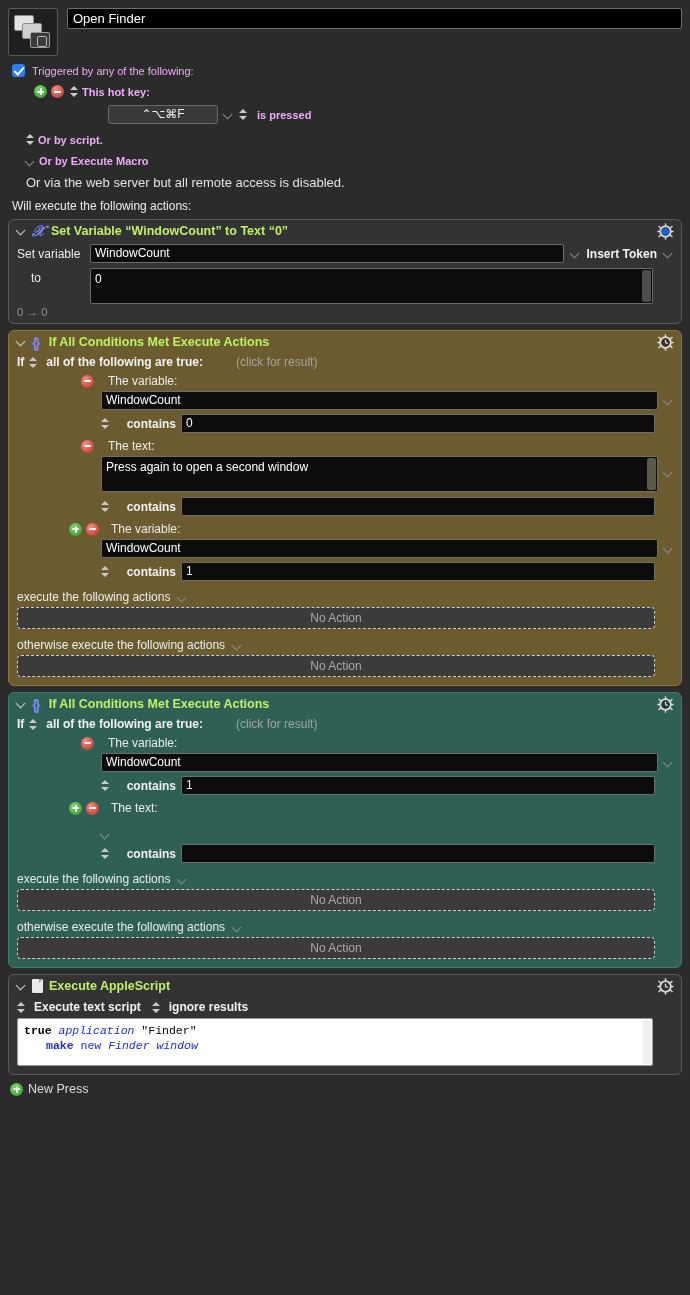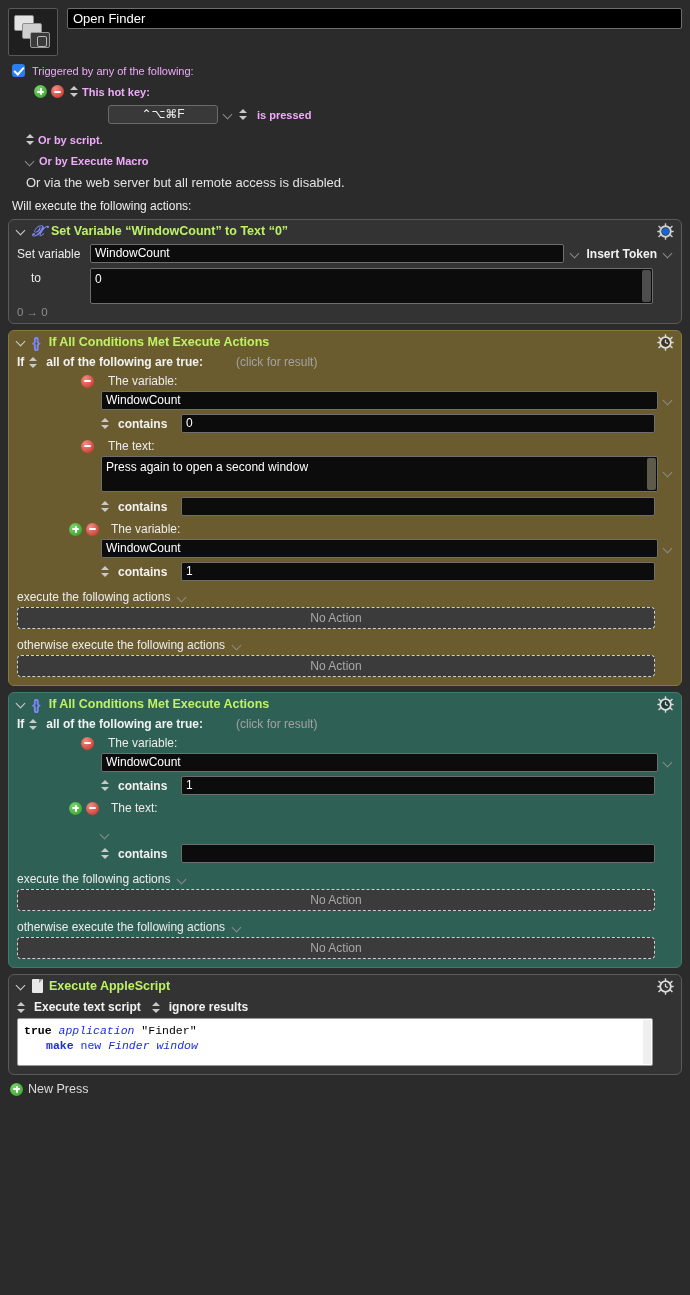--- a/index.html
+++ b/index.html
@@ -121,21 +121,21 @@
     position: relative;
   }
   .ic-doc::after {
     content:""; position:absolute; right:0; top:0; border-left:4px solid #9a9a9a;
     border-bottom:4px solid transparent;
   }
 
   
   .arow { display: flex; align-items: center; padding: 0 8px; gap: 7px; }
   .atext { font-size: 12px; color: #ececec; }
-  .atext-b { font-size: 12px; font-weight: bold; color: #f2f2f2; }
+  .atext-b { font-size: 12px; font-weight: bold; color: #f2f2f2; text-align: right; }
   .dim { color: #a3a3a3; }
 
   .fld {
     background: #0c0c0c; border: 1px solid #6e6e6e; border-radius: 2px;
     color: #fff; font-size: 12px; height: 19px; line-height: 17px; padding: 0 4px;
     white-space: nowrap; overflow: hidden;
   }
   .fld-multi {
     background: #0c0c0c; border: 1px solid #6e6e6e; border-radius: 2px;
     color: #fff; font-size: 12px; padding: 3px 4px; position: relative;

